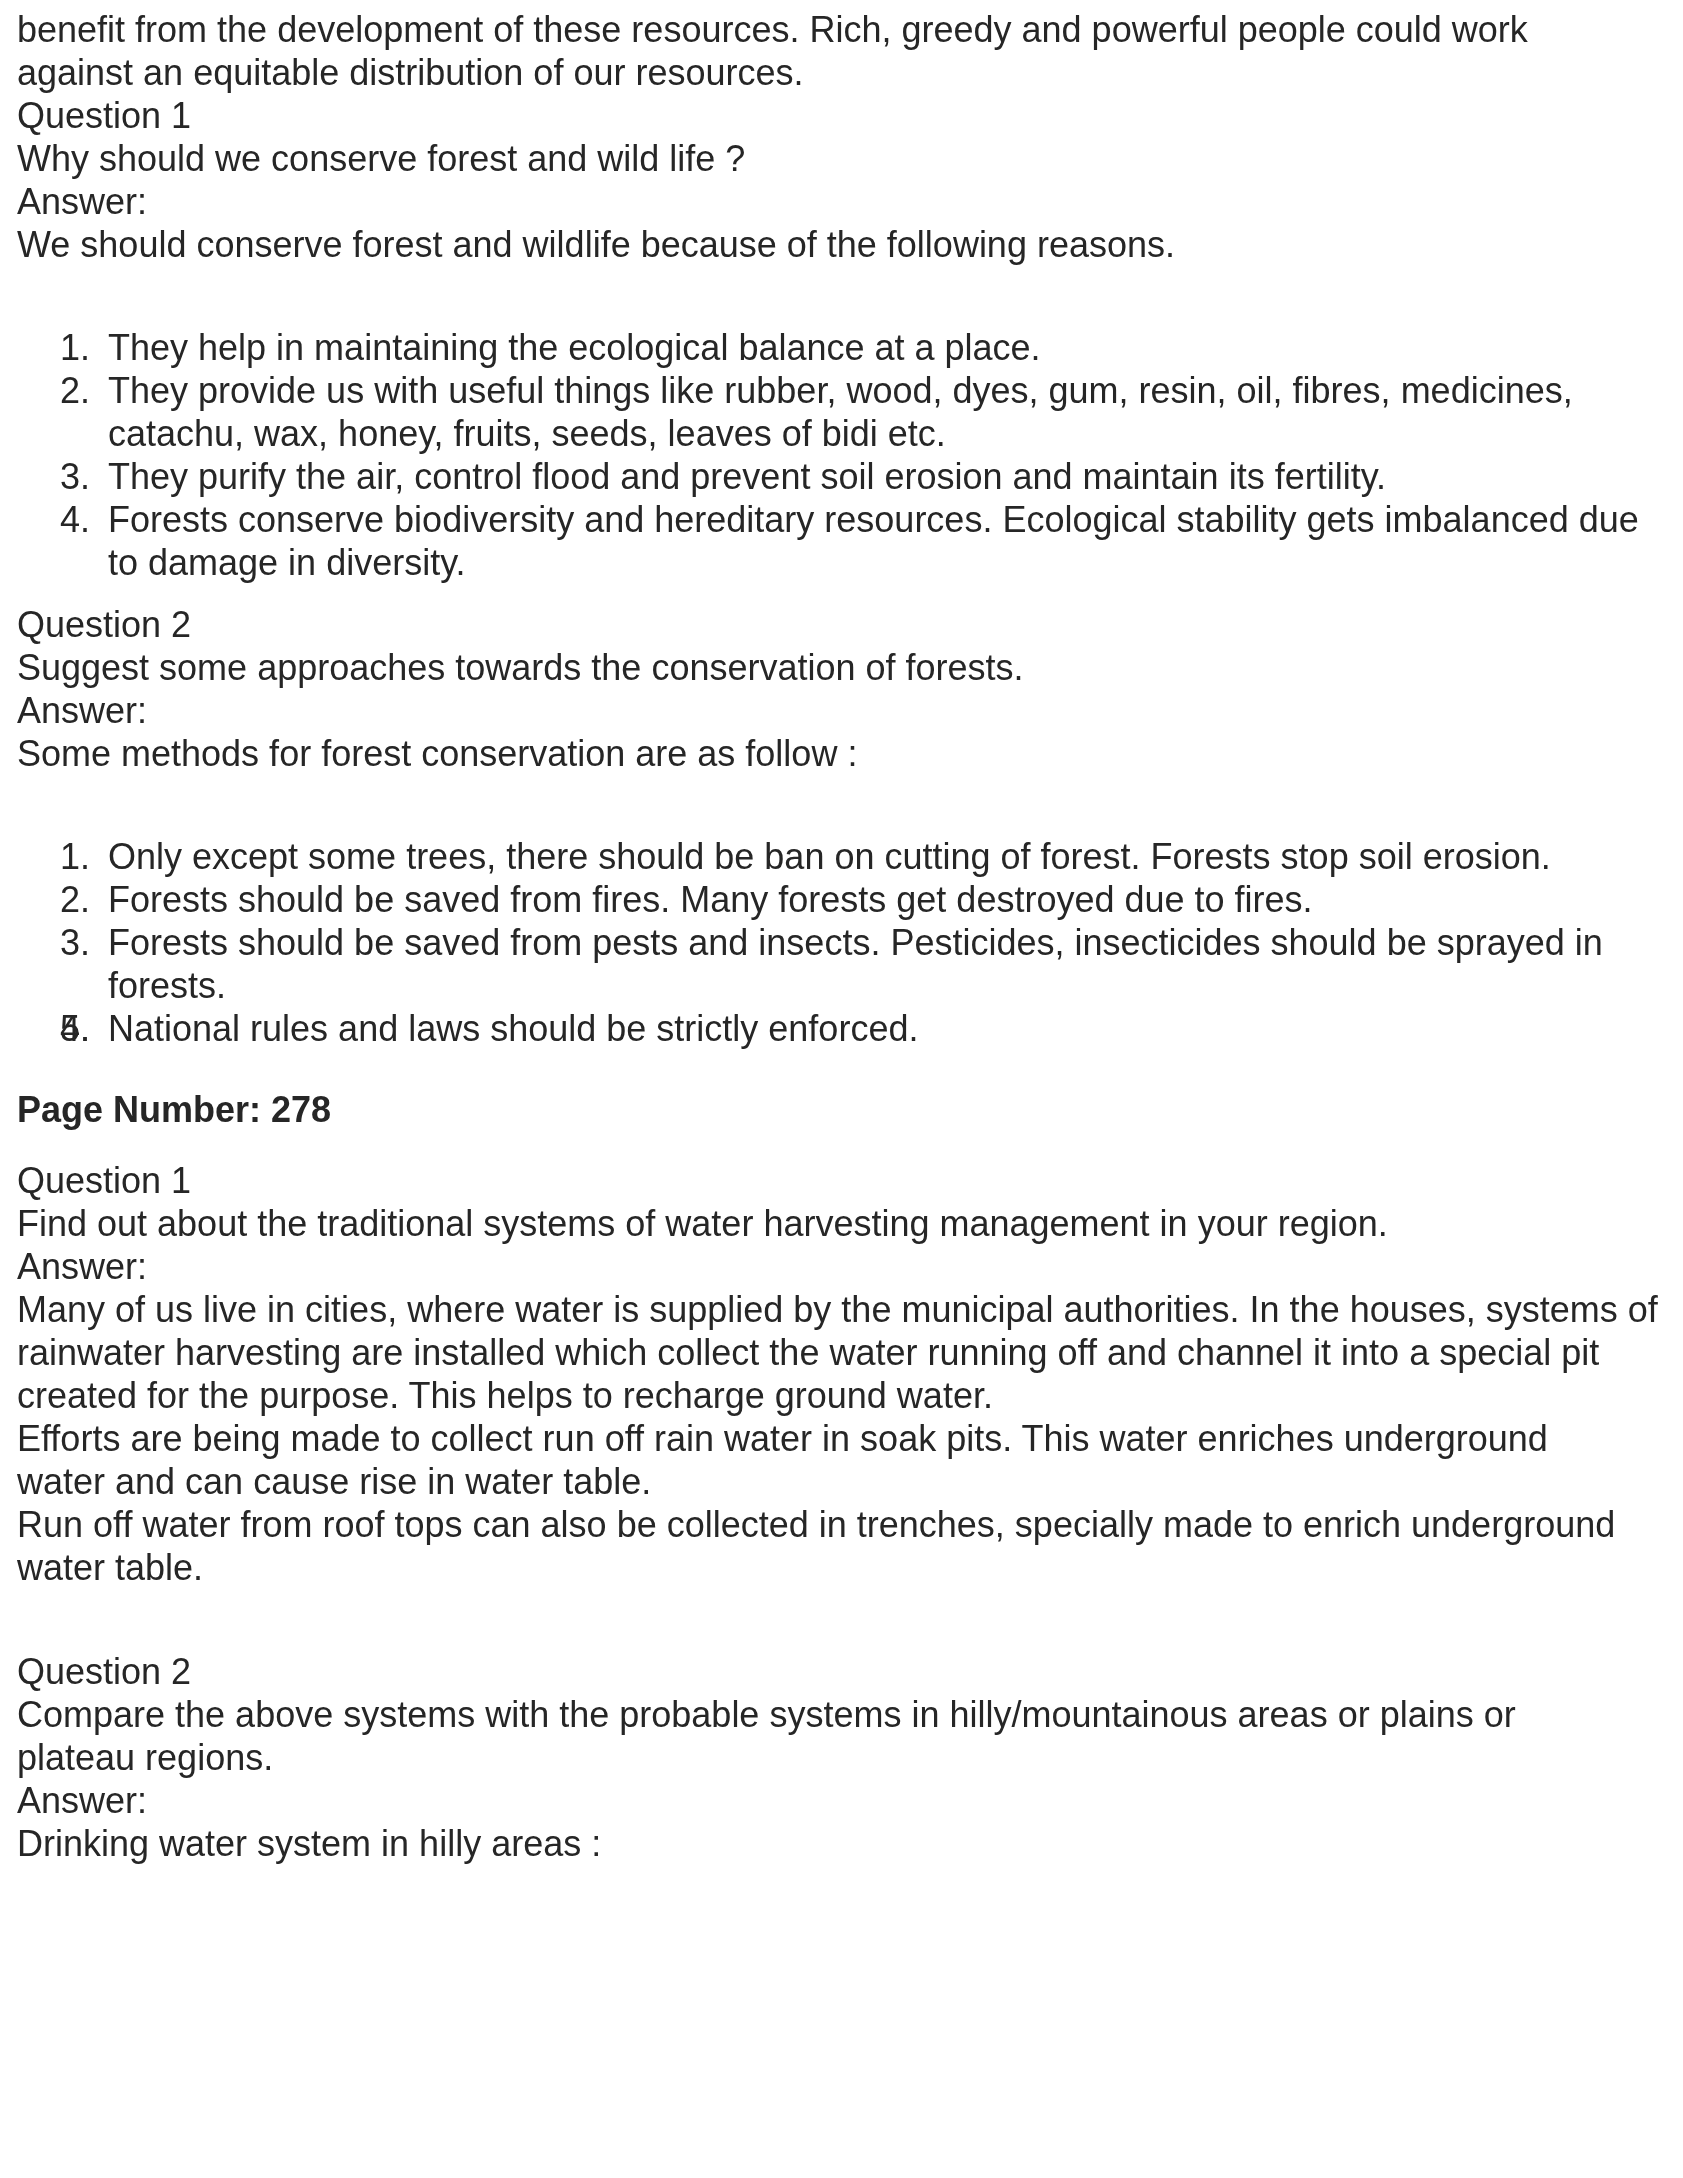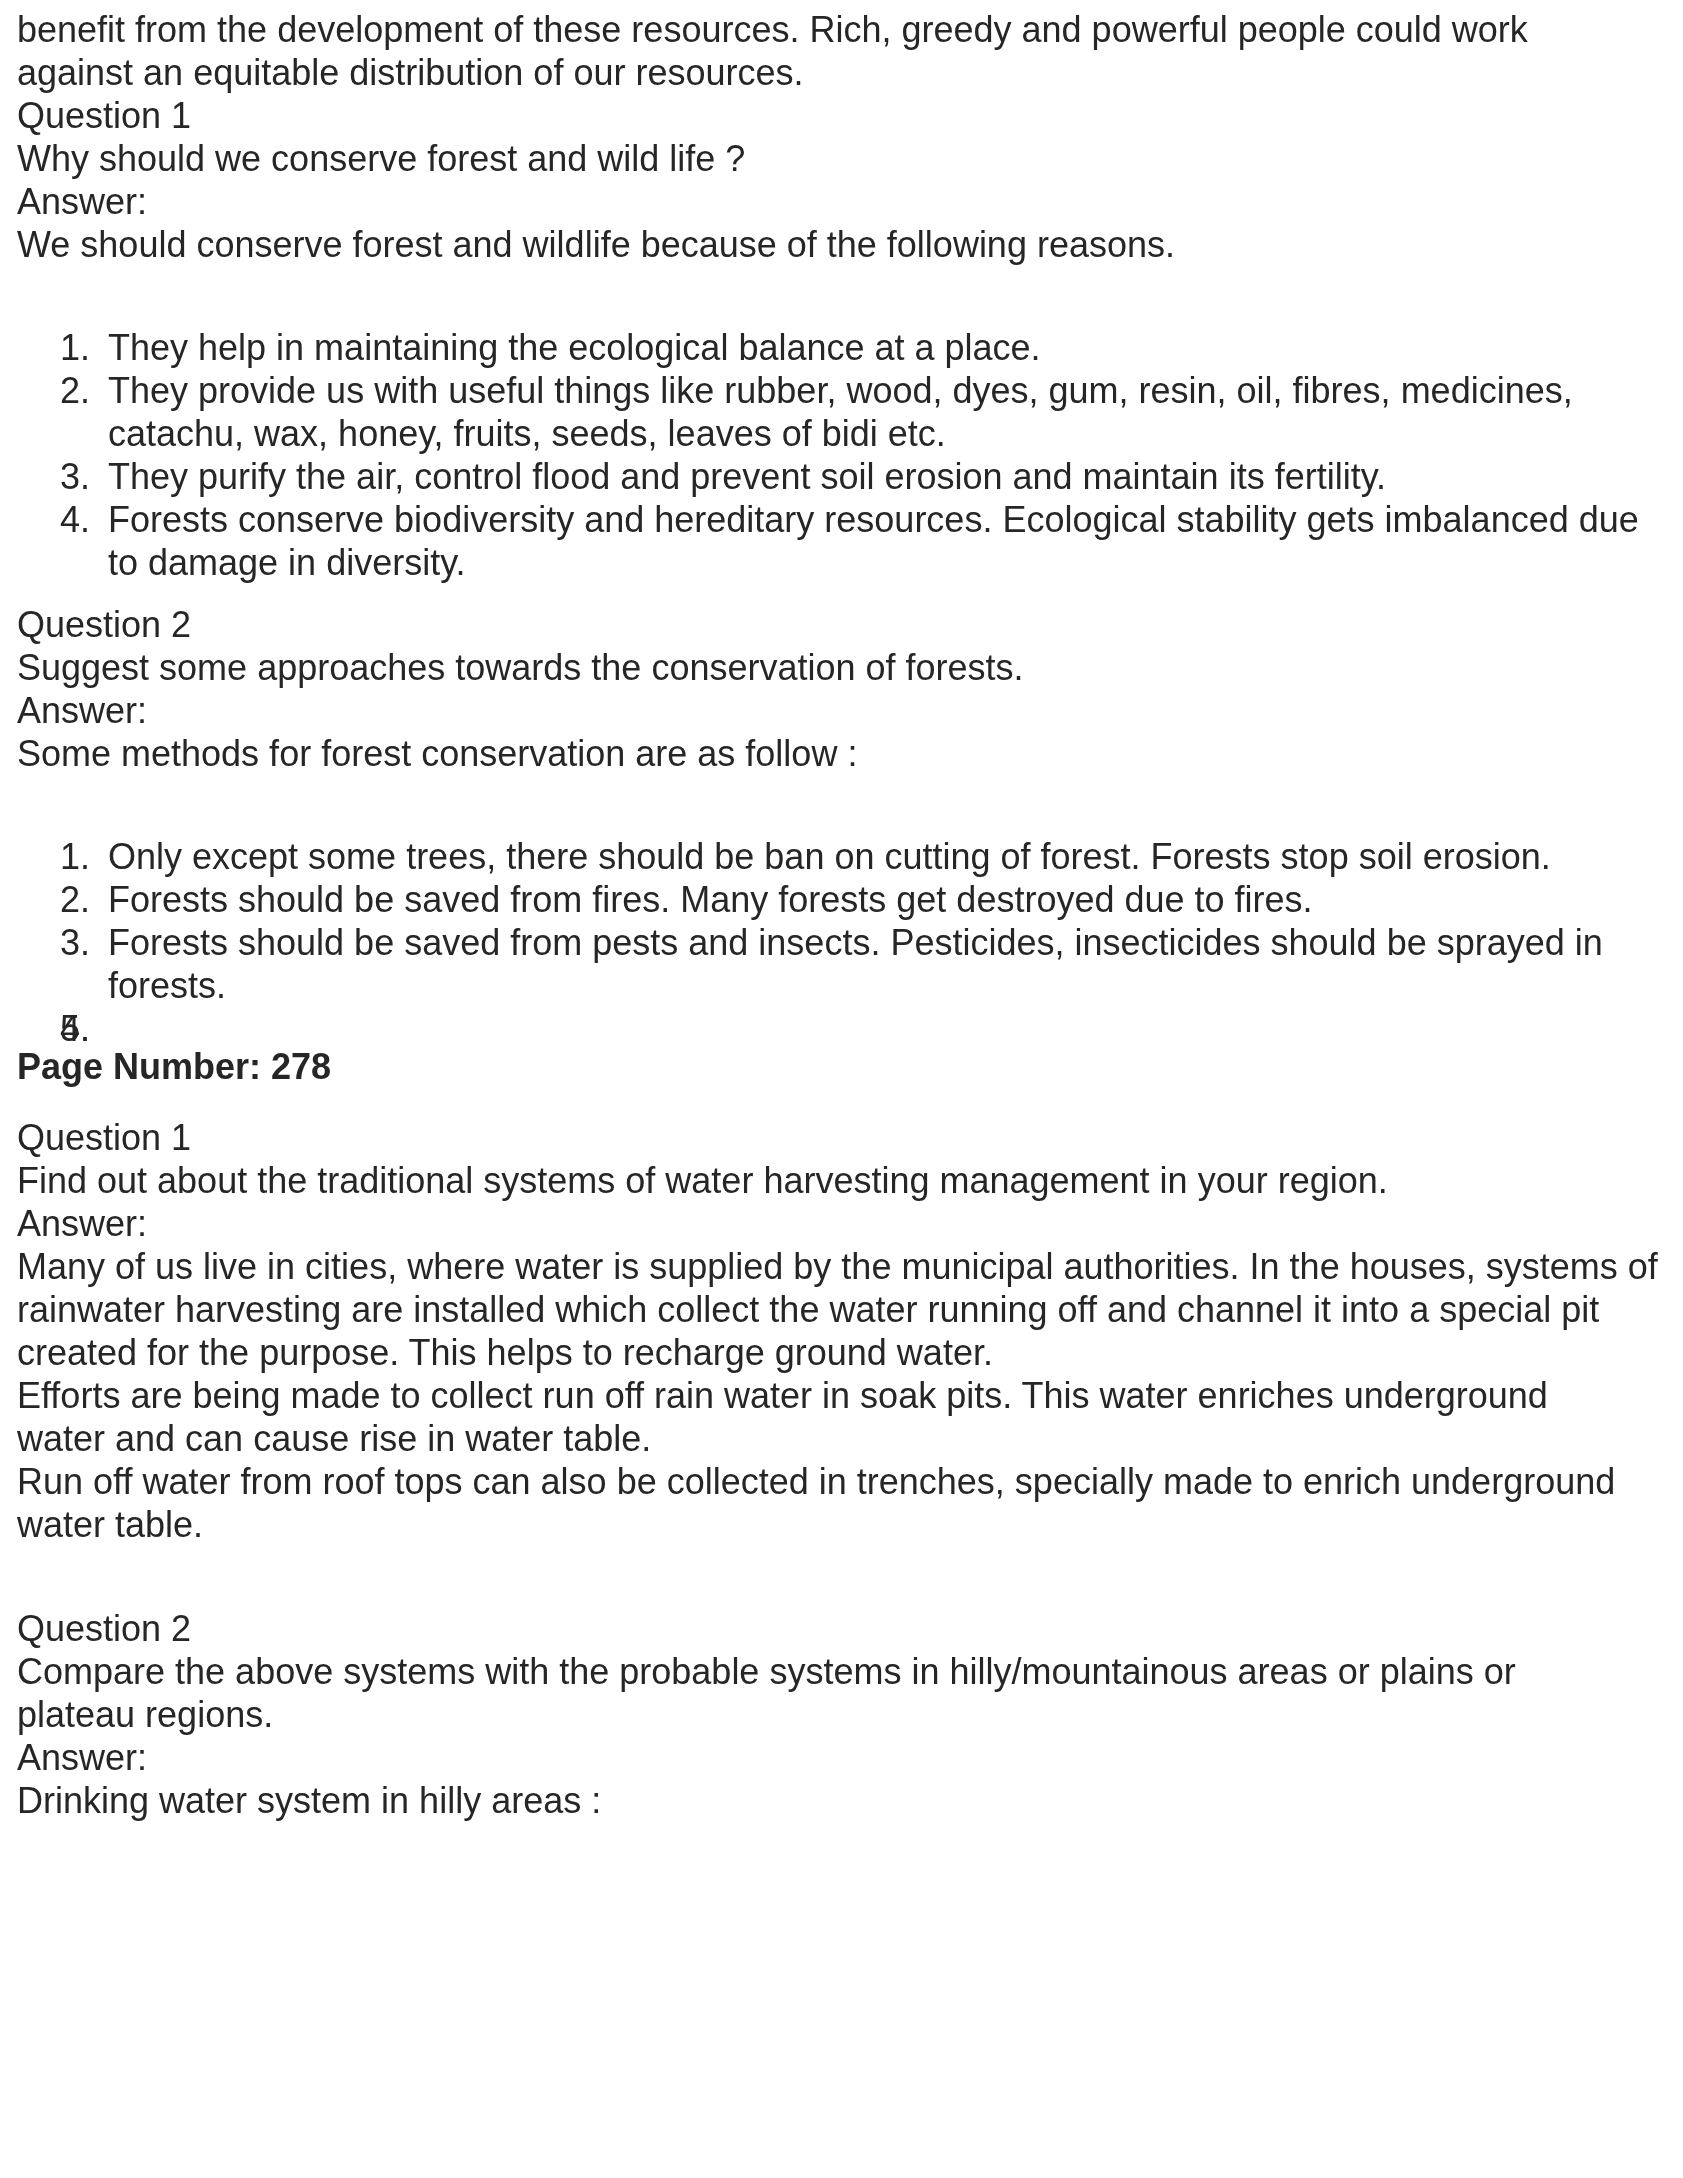--- a/index.html
+++ b/index.html
@@ -46,21 +46,21 @@
     <p>Question 2</p>
     <p>Suggest some approaches towards the conservation of forests.</p>
     <p>Answer:</p>
     <p>Some methods for forest conservation are as follow :</p>
     <div class="gap-before-list"></div>
     <ol style="width:1653px;">
       <li><span class="num">1.</span><span>Only except some trees, there should be ban on cutting of forest. Forests stop soil erosion.</span></li>
       <li><span class="num">2.</span><span>Forests should be saved from fires. Many forests get destroyed due to fires.</span></li>
       <li><span class="num">3.</span><span>Forests should be saved from pests and insects. Pesticides, insecticides should be sprayed in forests.</span></li>
       <li><span class="num">4.</span></li>
-      <li><span class="num">5.</span></li>
+      <li><span class="num">5.</span><span>National rules and laws should be strictly enforced.</span></li>
     </ol>
   </div>
 
   <p class="heading" style="margin-top:38px;margin-bottom:28px;">Page Number: 278</p>
 
   <div style="width:1673px;">
     <p>Question 1</p>
     <p>Find out about the traditional systems of water harvesting management in your region.</p>
     <p>Answer:</p>
     <p>Many of us live in cities, where water is supplied by the municipal authorities. In the houses, systems of rainwater harvesting are installed which collect the water running off and channel it into a special pit created for the purpose. This helps to recharge ground water.</p>

